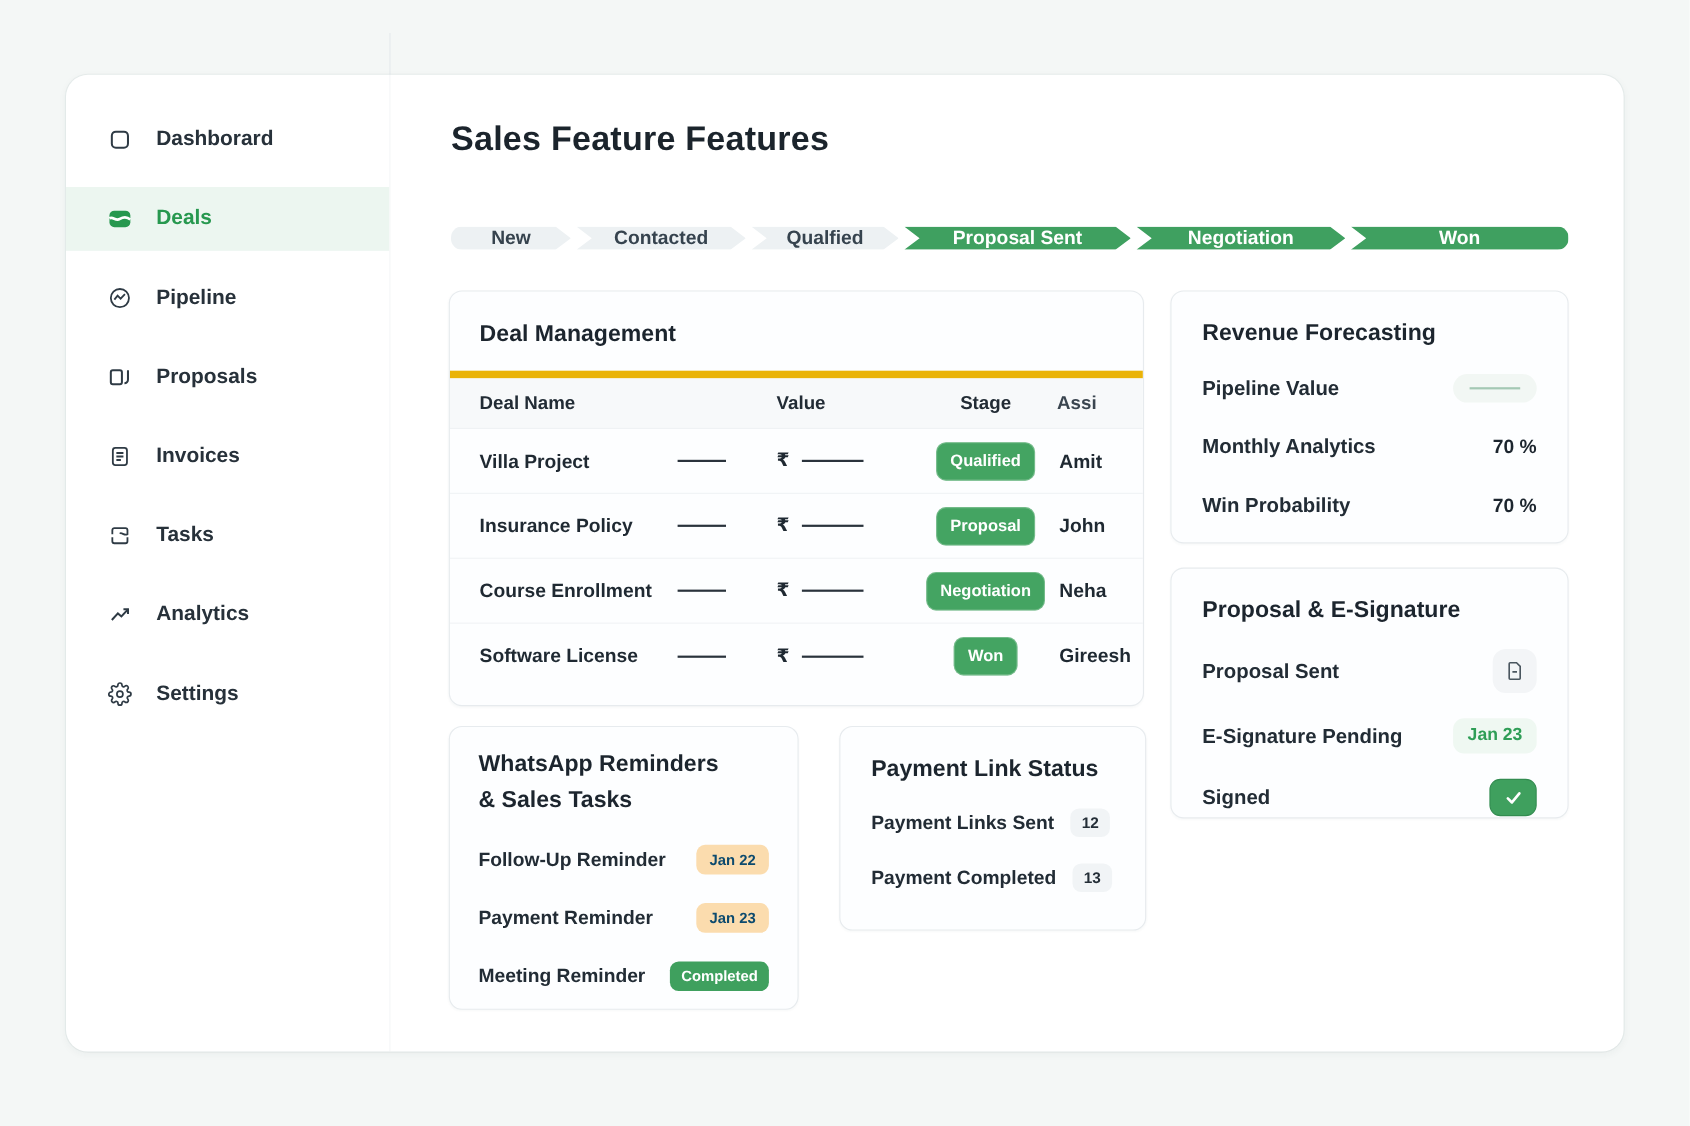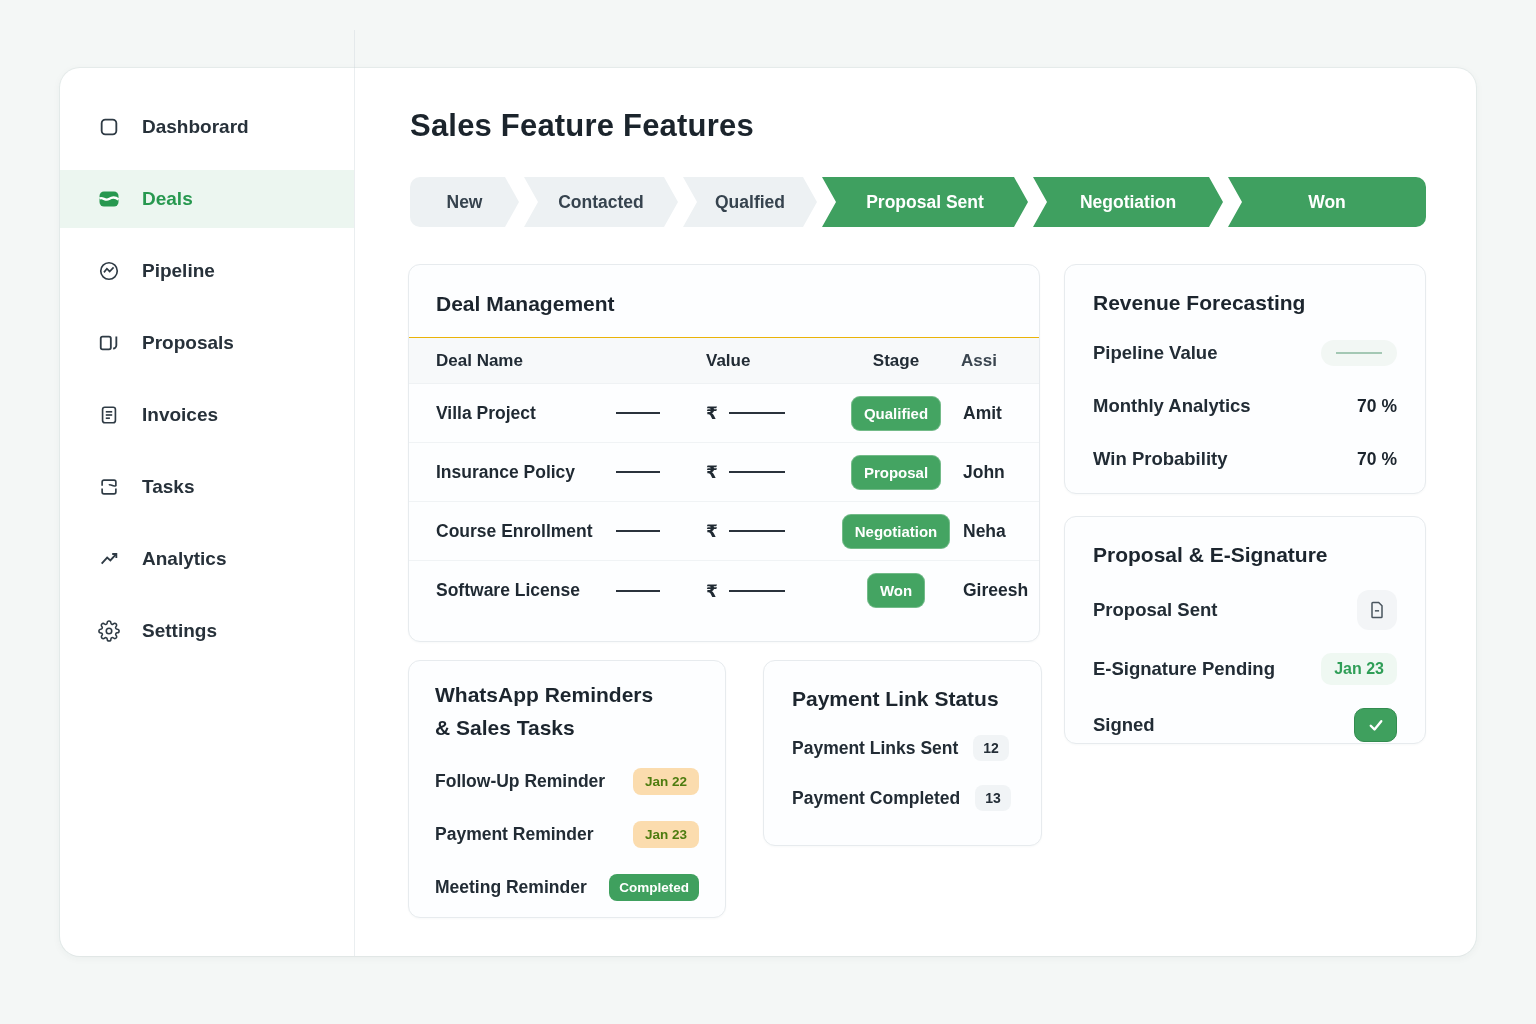--- a/index.html
+++ b/index.html
@@ -29,37 +29,37 @@
     color:#27313a; cursor:pointer;
   }
   .side-item .ic { width:24px; height:24px; display:flex; align-items:center; justify-content:center; }
   .side-item svg { stroke:#2f3b45; }
   .side-item.active { background:#ecf6f0; color:#27984f;margin-top:13px; }
   .side-item.active svg { stroke:#27984f; }
   
   .main { position:absolute; left:295px; top:0; right:0; bottom:0; padding:40px 50px 0 55px; }
   .page-title { font-size:31px; font-weight:700; color:#1b242c; letter-spacing:.2px; }
   
-  .stage-bar { margin-top:33px; display:flex; gap:5px; height:50px; width:1016px; }
+  .stage-bar { margin-top:33px; display:flex; gap:5px; height:50px; width:1016px;align-items:flex-end; }
   .stage { display:flex; align-items:center; justify-content:center; font-size:17.5px; cursor:pointer; }
   .stage.inactive { background:#edf1f3; color:#36434e; font-weight:600; }
   .stage.active   { background:#3fa060; color:#ffffff; font-weight:700; }
   .stage.first { clip-path:polygon(0 0, calc(100% - 14px) 0, 100% 50%, calc(100% - 14px) 100%, 0 100%); border-radius:10px 0 0 10px; }
   .stage.mid   { clip-path:polygon(0 0, calc(100% - 14px) 0, 100% 50%, calc(100% - 14px) 100%, 0 100%, 14px 50%); }
   .stage.last  { clip-path:polygon(0 0, 100% 0, 100% 100%, 0 100%, 14px 50%); border-radius:0 10px 10px 0; }
   
   .content { position:relative; margin-top:37px; width:1016px; height:660px; }
   .panel {
     position:absolute; background:#fdfeff; border:1px solid #e7ebee; border-radius:12px;
     box-shadow:0 1px 2px rgba(40,60,60,.03);
   }
   .panel-title { font-size:21px; font-weight:700; color:#1c252e; }
   
   .deal-panel { left:-2px; top:0; width:632px; height:378px; overflow:hidden; }
-  .deal-title-wrap { padding:27px 28px 21px 27px; border-bottom:1px solid #eab308; }
+  .deal-title-wrap { padding:27px 28px 21px 27px; border-bottom:7px solid #eab308; }
   .thead, .trow {
     display:grid; grid-template-columns:180px 90px 125px 130px 1fr;
     align-items:center; padding-left:27px;
   }
   .thead {
     height:46px; background:#f7f9fa; border-bottom:1px solid #eff2f4;
     font-size:17px; font-weight:700; color:#222c35;
   }
   .thead .c-stage { justify-self:center; }
   .thead .c-assi { color:#3a454f; }
@@ -86,21 +86,21 @@
   .date-pill-green { background:#eff8f2; color:#2f9e57; font-size:16px; font-weight:700; padding:7px 13px; border-radius:10px; }
   .check-btn {
     width:43px; height:34px; background:#3fa05e; border:1.5px solid #338c50; border-radius:10px;
     display:flex; align-items:center; justify-content:center; cursor:pointer;
   }
   
   .wa-panel { left:-2px; top:396px; width:318px; height:258px; padding:18px 26px; }
   .wa-title { font-size:21px; font-weight:700; color:#1c252e; line-height:1.55; }
   .wa-row { display:flex; justify-content:space-between; align-items:center; margin-top:21px; min-height:32px; }
   .wa-label { font-size:17.5px; font-weight:600; color:#222c35; }
-  .peach-badge { background:#fbdcae; color:#4d7c0f; font-size:13.5px; font-weight:700; padding:6px 12px; border-radius:8px; }
+  .peach-badge { background:#fbdcae; color:#0c4a6e; font-size:13.5px; font-weight:700; padding:6px 12px; border-radius:8px; }
   .green-badge { background:#3fa05e; color:#ffffff; font-size:13.5px; font-weight:600; padding:6px 10px; border-radius:8px; }
   .pay-panel { left:353px; top:396px; width:279px; height:186px; padding:26px 28px; }
   .pay-row { display:flex; align-items:center; gap:15px; margin-top:24px; }
   .pay-label { font-size:17.5px; font-weight:600; color:#222c35; }
   .count-pill { background:#f1f4f6; color:#242e37; font-size:14px; font-weight:600; padding:5px 10px; border-radius:8px; }
 </style>
 </head>
 <body>
 
 <div class="top-divider-stub"></div>

